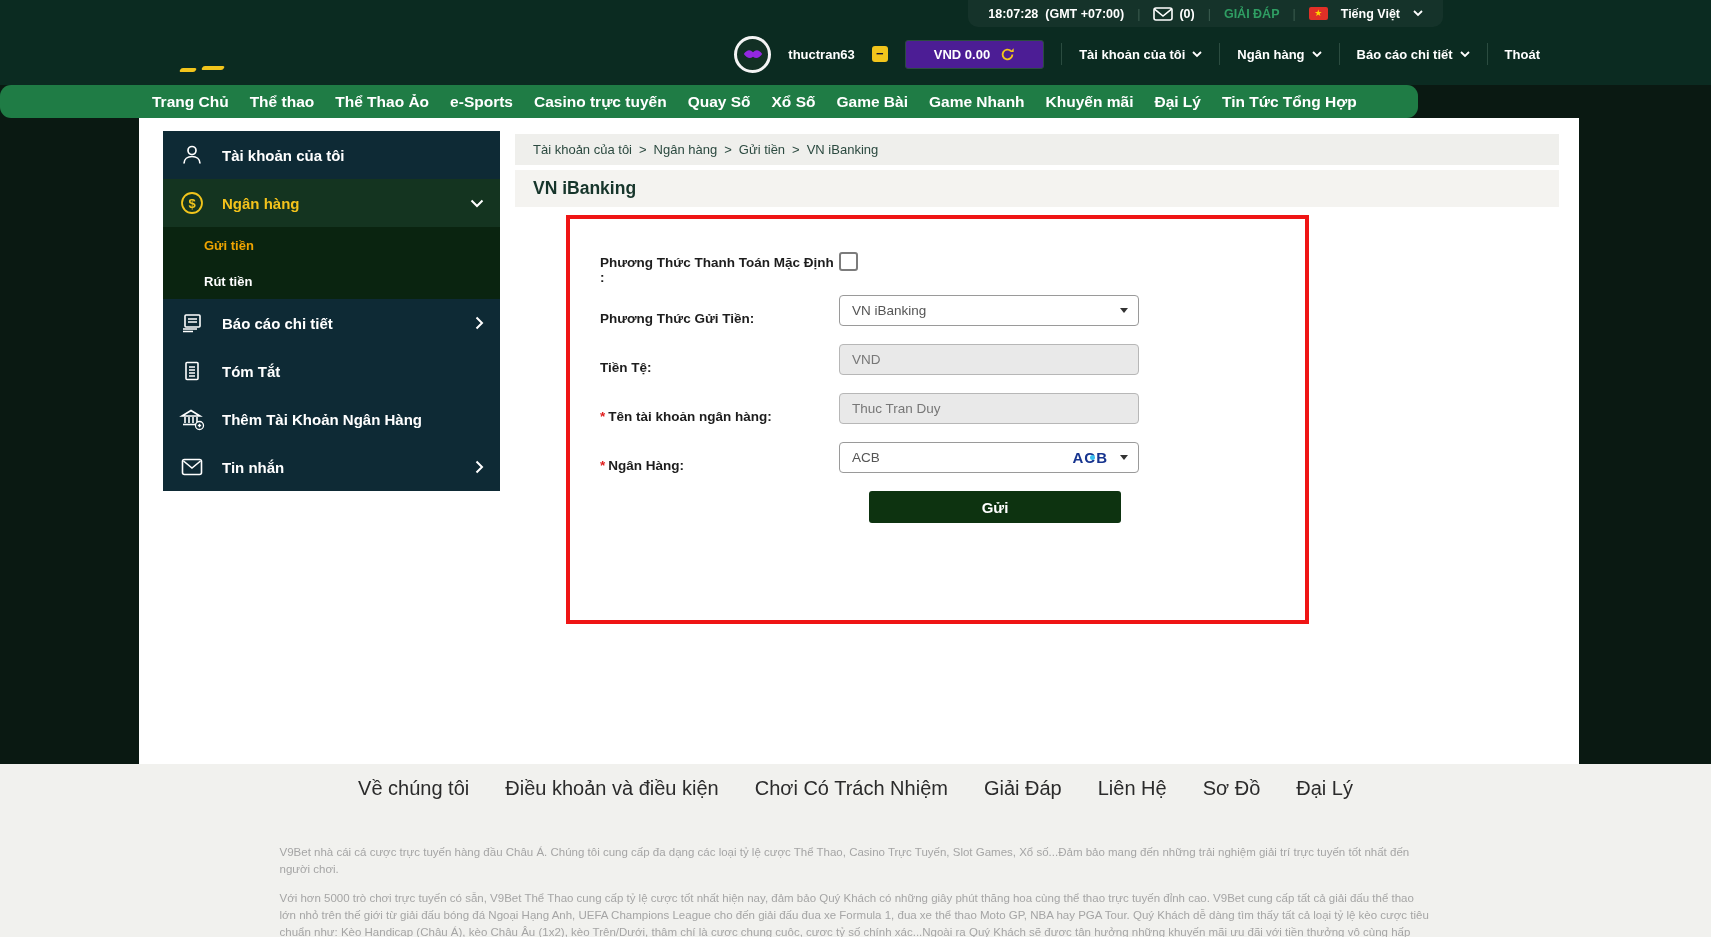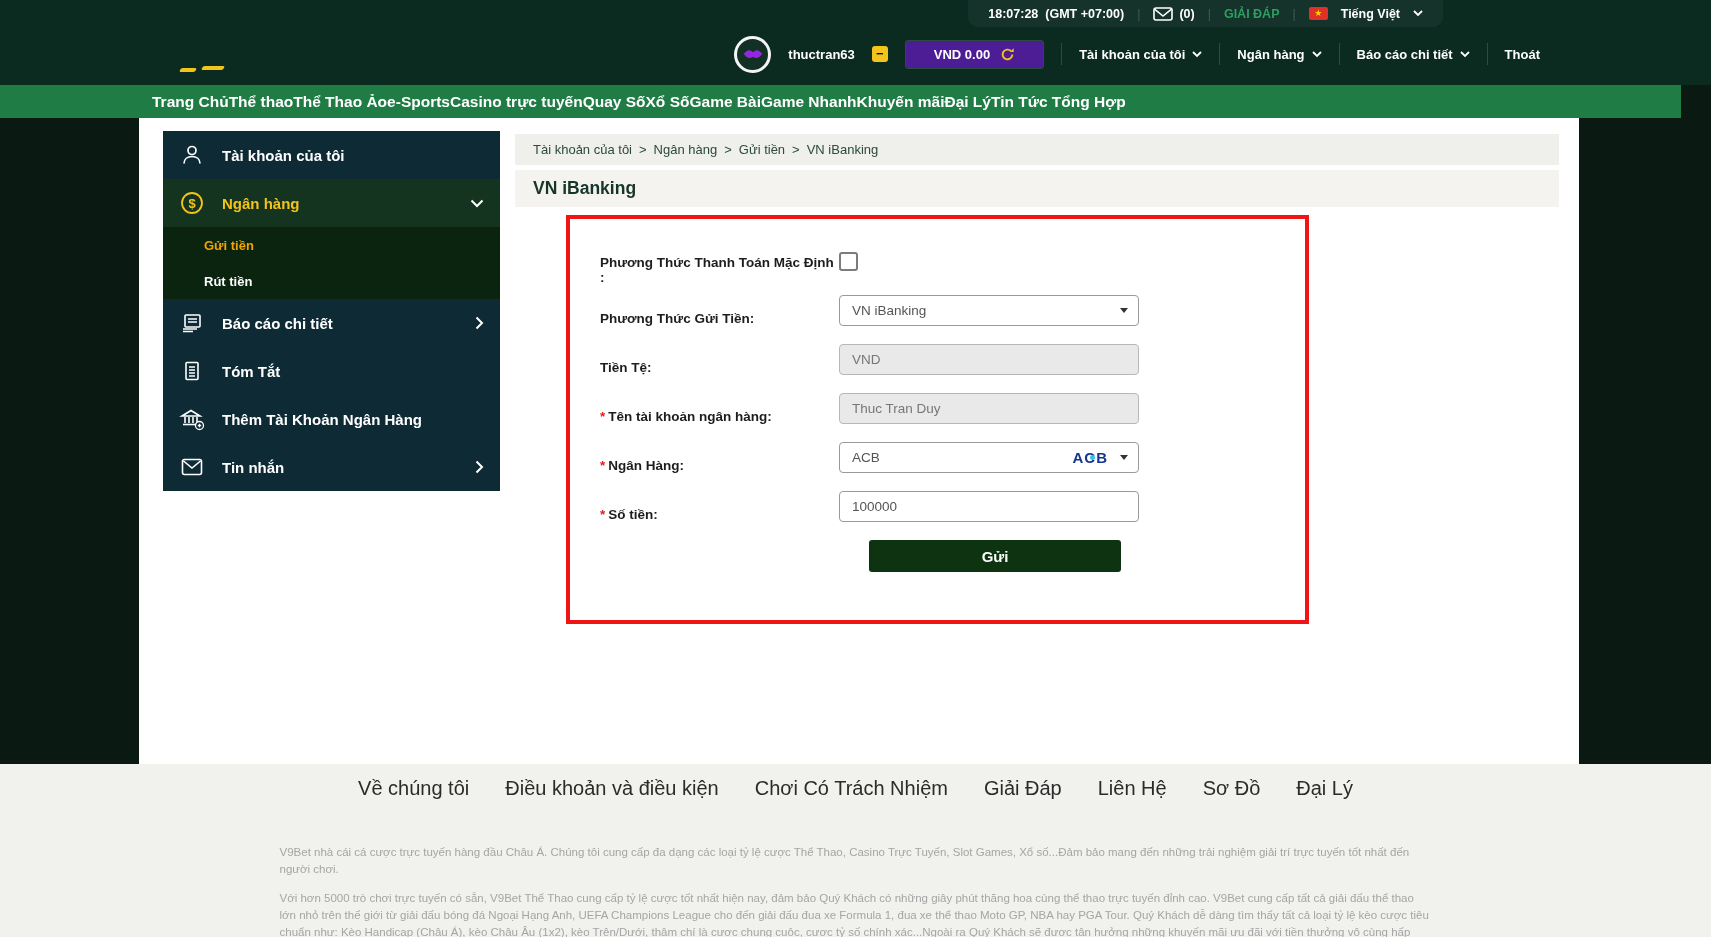--- a/index.html
+++ b/index.html
@@ -34,22 +34,22 @@
   }
   .avatar { width:37px; height:37px; border-radius:50%; background:#123024;
     border:3px solid #f4f4f4; display:flex; align-items:center; justify-content:center; }
   .minus-badge { width:16px; height:16px; background:#f2c51c; border-radius:3px;
     color:#113; font-size:13px; line-height:15px; text-align:center; font-weight:bold; }
   .balance-pill { background:#4c1d95; border:1px solid #2b4c40; border-radius:3px;
     height:29px; display:flex; align-items:center; gap:10px; padding:0 28px; }
   .vsep { width:1px; height:22px; background:#2b4c40; }
   .user-menu { display:flex; align-items:center; gap:7px; cursor:pointer; }
   
-  #nav { position:absolute; left:0; top:85px; width:1681px; height:33px; background:#1f7c45;
-    display:flex; align-items:center; padding-left:152px; }
+  #nav { position:absolute; left:0; top:85px; width:1418px; height:33px; background:#1f7c45;
+    display:flex; align-items:center; gap:21px; padding-left:152px;border-radius:11px; }
   .nav-item { color:#fff; font-weight:bold; font-size:15.5px; white-space:nowrap; cursor:pointer; }
   
   #page-panel { position:absolute; left:139px; top:118px; width:1440px; height:646px; background:#fff; }
   
   #sidebar { position:absolute; left:24px; top:13px; width:337px; }
   .side-item { height:48px; background:#0e2a35; color:#fff; display:flex; align-items:center;
     gap:17px; padding-left:16px; font-weight:bold; font-size:15px; cursor:pointer; }
   .side-item .ic { width:26px; display:flex; justify-content:center; }
   .side-item.active { background:#143420; color:#f3c21b; }
   .side-item .chev-box { margin-left:auto; margin-right:16px; color:#fff; }
@@ -311,24 +311,20 @@
       <div class="form-row">
         <span class="form-label"><span class="req">*</span><span>Ngân Hàng:</span></span>
         <span class="control select">
           <span>ACB</span>
           <span class="bank-right">
             <span class="acb-logo"><span>ACB</span><span class="dot"></span></span>
             <span class="caret"></span>
           </span>
         </span>
       </div>
-      <div class="form-row">
-        <span class="form-label"><span class="req">*</span><span>Số tiền:</span></span>
-        <input class="control" value="100000" style="">
-      </div>
       <button id="submit-btn">Gửi</button>
     </div>
   </div>
 </div>
 
 <div id="footer">
   <div id="footer-inner">
     <div id="footer-links">
         <span>Về chúng tôi</span>
         <span>Điều khoản và điều kiện</span>

